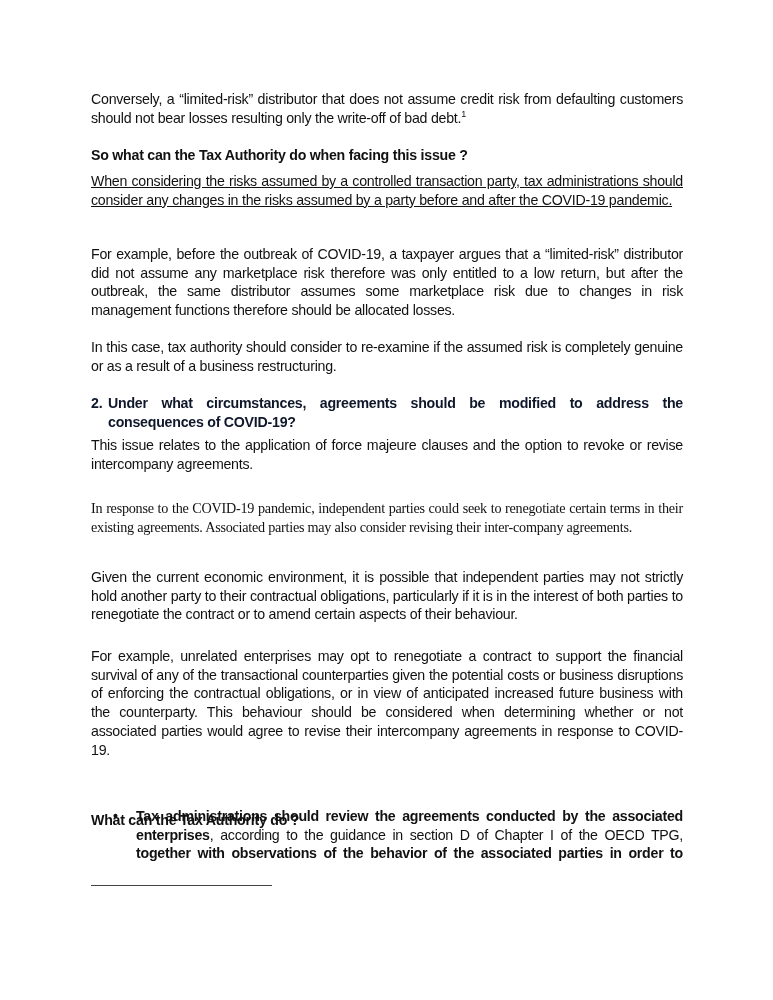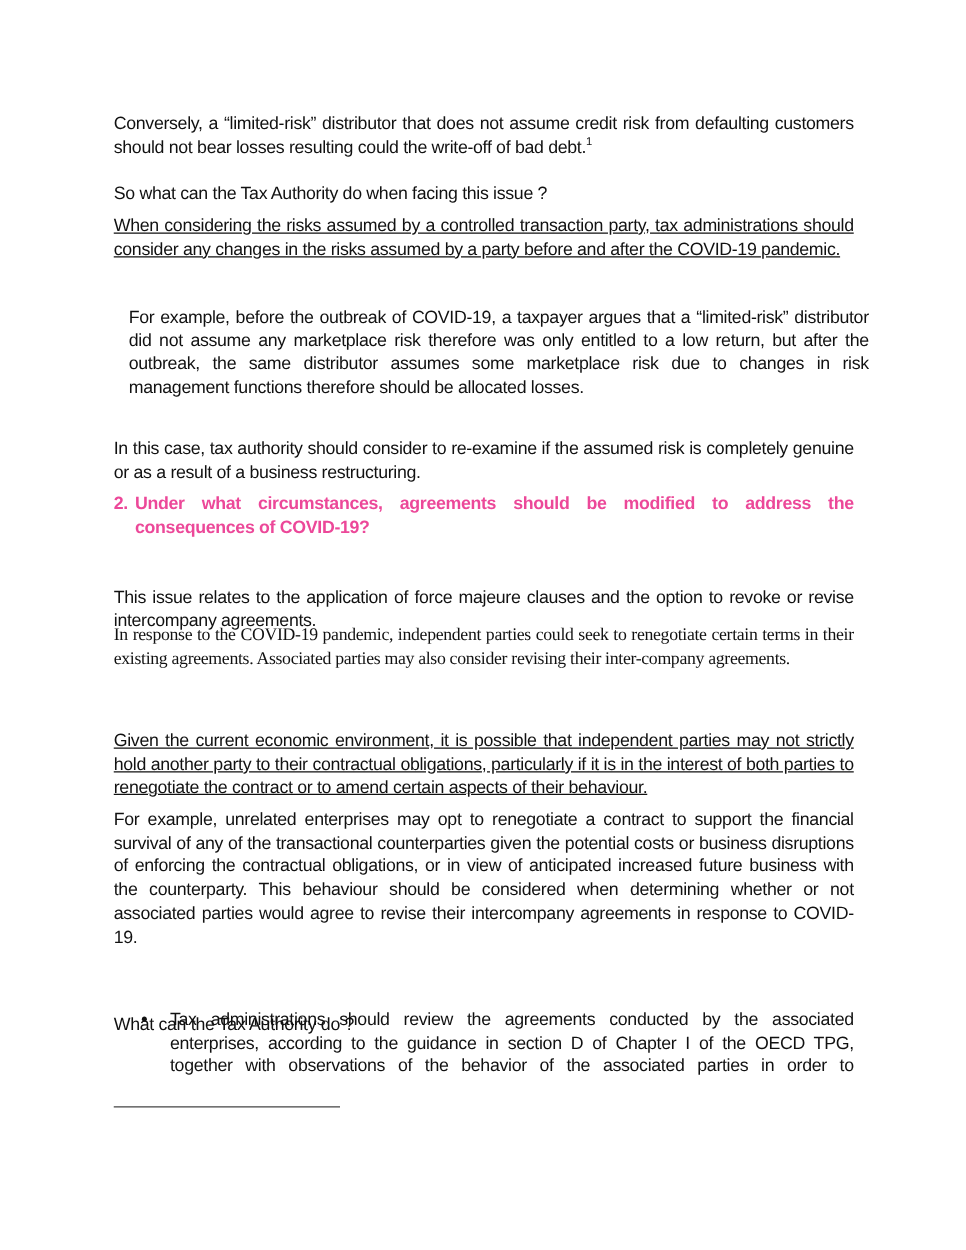--- a/index.html
+++ b/index.html
@@ -25,23 +25,23 @@
       position: absolute;
       left: 0;
       width: 592px;
       font-size: 14.2px;
       line-height: 18.7px;
       text-align: justify;
       text-align-last: left;
       letter-spacing: -0.25px;
       margin: 0;
     }
-    .bold { font-weight: normal; }
+    .bold { font-weight: bold; }
     .heading-blue {
-      color: #ec4899;
+      color: #0f172a;
       font-weight: bold;
     }
     .numbered {
       position: absolute;
       left: 0;
       width: 592px;
       font-size: 14.2px;
       line-height: 18.7px;
       letter-spacing: -0.25px;
       text-align: justify;
@@ -80,37 +80,37 @@
       width: 181px;
       height: 0;
       border-top: 1.2px solid #444444;
     }
   </style>
 </head>
 <body>
 
 <div class="page">
 
-  <p class="para" style="top:90px;"><span>Conversely, a “limited-risk” distributor that does not assume credit risk from defaulting customers should not bear losses resulting could the write-off of bad debt.</span><sup>1</sup></p>
+  <p class="para" style="top:90px;"><span>Conversely, a “limited-risk” distributor that does not assume credit risk from defaulting customers should not bear losses resulting only the write-off of bad debt.</span><sup>1</sup></p>
 
   <p class="para bold" style="top:146px;">So what can the Tax Authority do when facing this issue ?</p>
 
   <p class="para" style="top:172px;text-decoration:underline;">When considering the risks assumed by a controlled transaction party, tax administrations should consider any changes in the risks assumed by a party before and after the COVID-19 pandemic.</p>
 
-  <p class="para" style="top:245px;margin-left:12px;">For example, before the outbreak of COVID-19, a taxpayer argues that a “limited-risk” distributor did not assume any marketplace risk therefore was only entitled to a low return, but after the outbreak, the same distributor assumes some marketplace risk due to changes in risk management functions therefore should be allocated losses.</p>
+  <p class="para" style="top:245px;">For example, before the outbreak of COVID-19, a taxpayer argues that a “limited-risk” distributor did not assume any marketplace risk therefore was only entitled to a low return, but after the outbreak, the same distributor assumes some marketplace risk due to changes in risk management functions therefore should be allocated losses.</p>
 
-  <p class="para" style="top:338px;margin-top:12px;">In this case, tax authority should consider to re-examine if the assumed risk is completely genuine or as a result of a business restructuring.</p>
+  <p class="para" style="top:338px;">In this case, tax authority should consider to re-examine if the assumed risk is completely genuine or as a result of a business restructuring.</p>
 
   <div class="numbered heading-blue" style="top:394px;"><span style="display:inline-block;width:17px;text-indent:0;">2.</span><span>Under what circumstances, agreements should be modified to address the consequences of COVID-19?</span></div>
 
-  <p class="para" style="top:469px;">This issue relates to the application of force majeure clauses and the option to revoke or revise intercompany agreements.</p>
+  <p class="para" style="top:436px;">This issue relates to the application of force majeure clauses and the option to revoke or revise intercompany agreements.</p>
 
   <p class="para" style="top:499px;font-family:Liberation Serif, serif;">In response to the COVID-19 pandemic, independent parties could seek to renegotiate certain terms in their existing agreements. Associated parties may also consider revising their inter-company agreements.</p>
 
-  <p class="para" style="top:584px;text-decoration:underline;">Given the current economic environment, it is possible that independent parties may not strictly hold another party to their contractual obligations, particularly if it is in the interest of both parties to renegotiate the contract or to amend certain aspects of their behaviour.</p>
+  <p class="para" style="top:568px;">Given the current economic environment, it is possible that independent parties may not strictly hold another party to their contractual obligations, particularly if it is in the interest of both parties to renegotiate the contract or to amend certain aspects of their behaviour.</p>
 
   <p class="para" style="top:647px;">For example, unrelated enterprises may opt to renegotiate a contract to support the financial survival of any of the transactional counterparties given the potential costs or business disruptions of enforcing the contractual obligations, or in view of anticipated increased future business with the counterparty. This behaviour should be considered when determining whether or not associated parties would agree to revise their intercompany agreements in response to COVID-19.</p>
 
   <p class="para bold" style="top:811px;">What can the Tax Authority do ?</p>
 
   <div class="bullet-item" style="top:807px;">
     <span class="bullet-dot">•</span><span class="bold">Tax administrations should review the agreements conducted by the associated enterprises</span><span>, according to the guidance in section D of Chapter I of the OECD TPG,</span><span class="bold"> together with observations of the behavior of the associated parties in order to</span>
   </div>
 
 </div>

